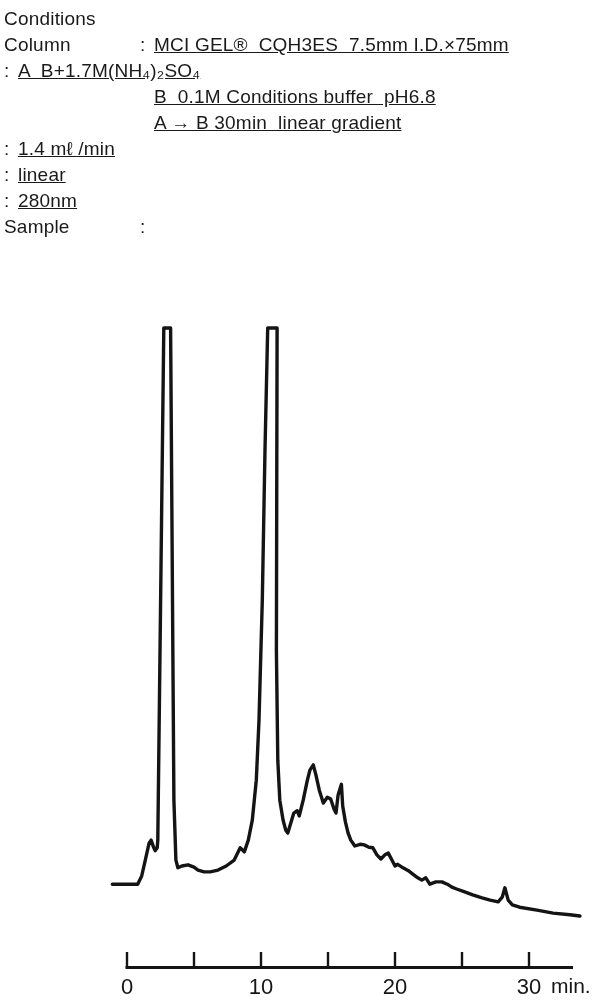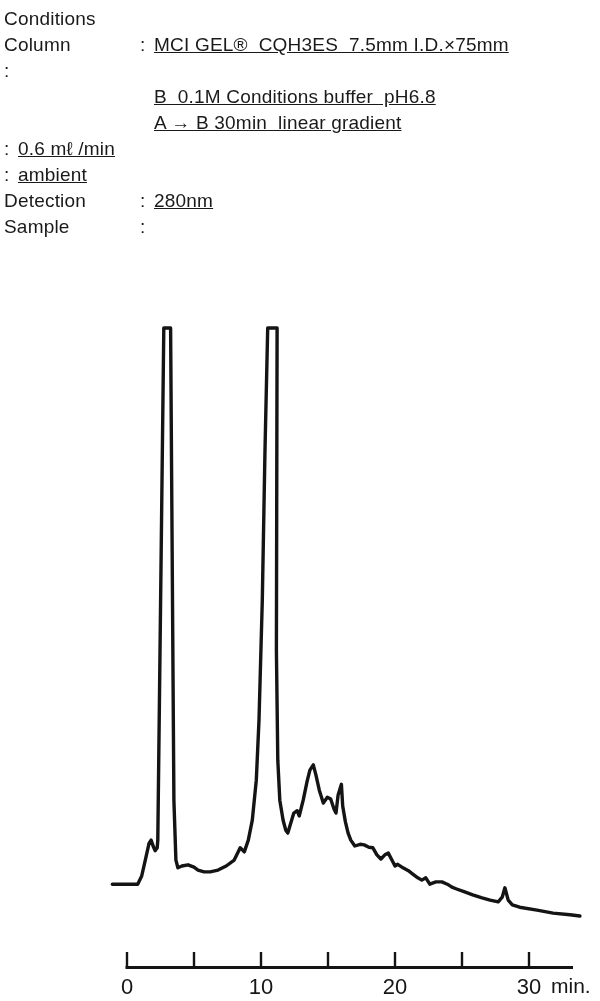--- a/index.html
+++ b/index.html
@@ -26,41 +26,41 @@
 <div class="conditions">
   <div class="cond-title">Conditions</div>
   <div id="cond-rows">
       <div class="cond-row">
         <div class="cond-label">Column</div>
         <div class="cond-colon">:</div>
         <div class="cond-value">MCI GEL®  CQH3ES  7.5mm I.D.×75mm</div>
       </div>
       <div class="cond-row">
         <div class="cond-colon">:</div>
+        <div class="cond-value">A  B+1.7M(NH₄)₂SO₄</div>
       </div>
       <div class="cond-row">
         <div class="cond-label"></div>
         <div class="cond-colon"></div>
         <div class="cond-value">B  0.1M Conditions buffer  pH6.8</div>
       </div>
       <div class="cond-row">
         <div class="cond-label"></div>
         <div class="cond-colon"></div>
         <div class="cond-value">A → B 30min  linear gradient</div>
       </div>
       <div class="cond-row">
         <div class="cond-colon">:</div>
-        <div class="cond-value">0.6 mℓ /min</div>
+        <div class="cond-value">1.4 mℓ /min</div>
       </div>
       <div class="cond-row">
         <div class="cond-colon">:</div>
-        <div class="cond-value">ambient</div>
+        <div class="cond-value">linear</div>
       </div>
       <div class="cond-row">
-        <div class="cond-label">Detection</div>
         <div class="cond-colon">:</div>
         <div class="cond-value">280nm</div>
       </div>
       <div class="cond-row">
         <div class="cond-label">Sample</div>
         <div class="cond-colon">:</div>
       </div>
     </div>
 </div>
 

